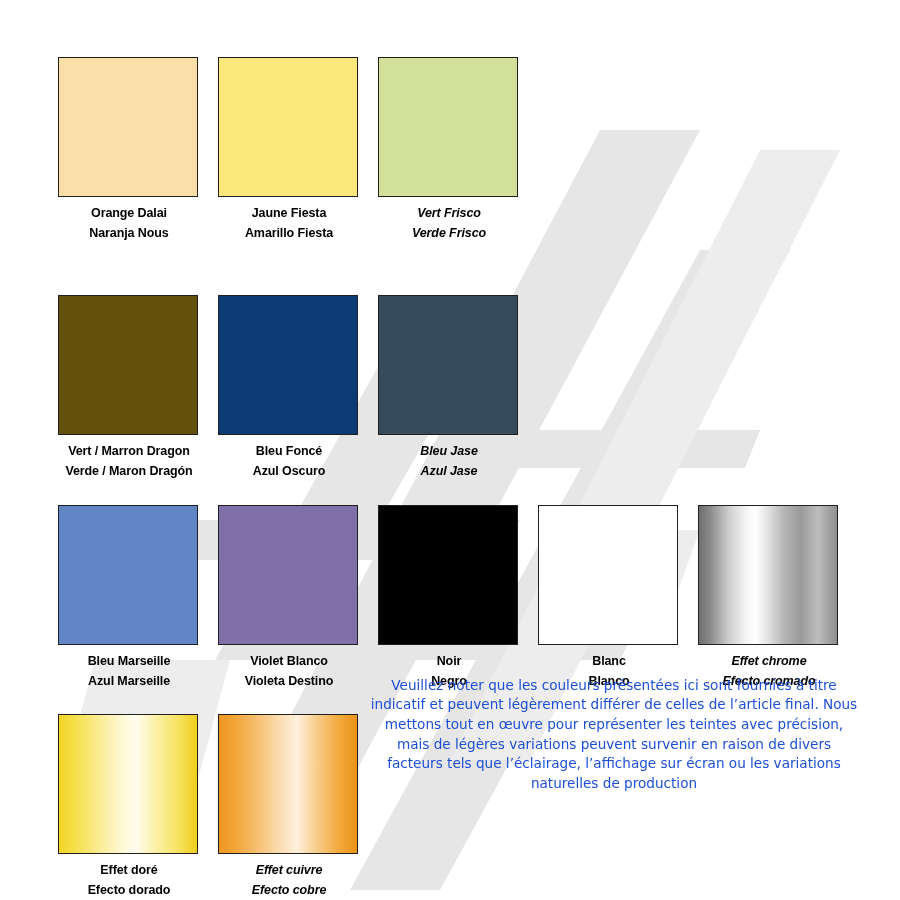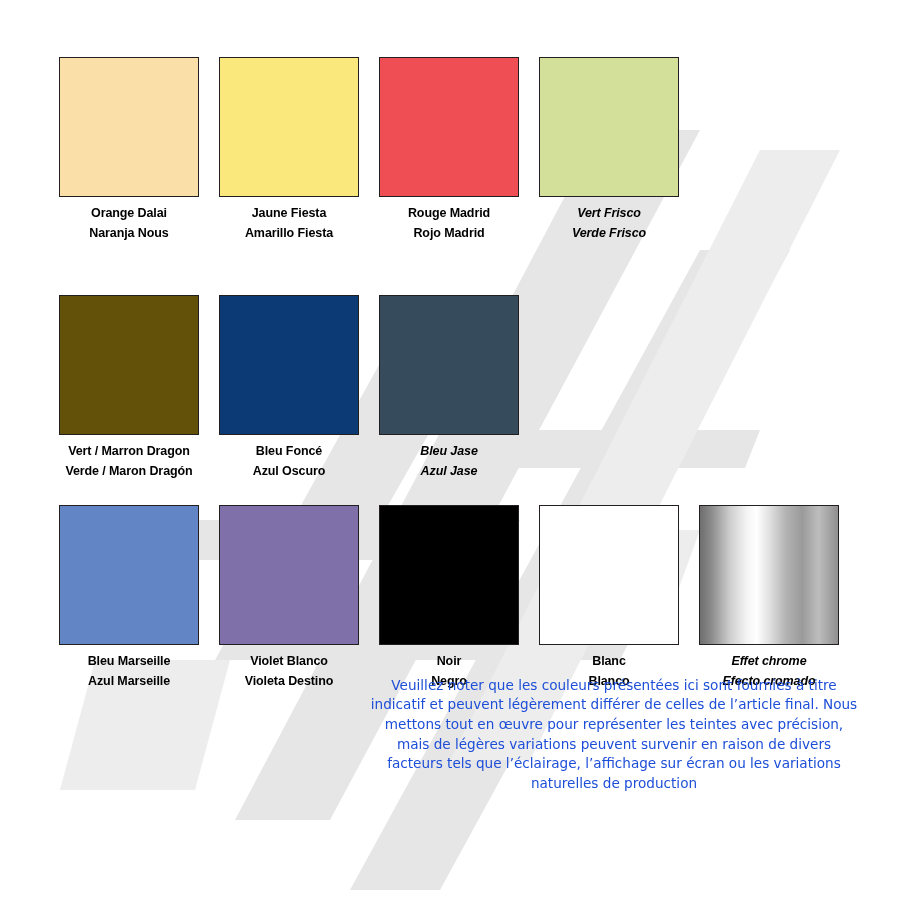--- a/index.html
+++ b/index.html
@@ -46,21 +46,20 @@
   .row {
     display: flex;
     flex-direction: row;
     align-items: flex-start;
   }
   .cell {
     width: 142px;
     margin-right: 18px;
     display: flex;
     flex-direction: column;
-    align-items: center;
   }
   .cell:last-child { margin-right: 0; font-style: italic; }
 
   .swatch {
     width: 140px;
     height: 140px;
     border: 1px solid #231f20;
     box-sizing: border-box;
     display: block;
   }
@@ -127,25 +126,20 @@
         <div class="swatch" style="background: rgb(250, 223, 168);"></div>
         <div class="label-fr">Orange Dalai</div>
         <div class="label-es">Naranja Nous</div>
       </div>
       <div class="cell">
         <div class="swatch" style="background: rgb(250, 232, 125);"></div>
         <div class="label-fr">Jaune Fiesta</div>
         <div class="label-es">Amarillo Fiesta</div>
       </div>
       <div class="cell">
-        <div class="swatch" style="background: rgb(240, 78, 85);"></div>
-        <div class="label-fr">Rouge Madrid</div>
-        <div class="label-es">Rojo Madrid</div>
-      </div>
-      <div class="cell">
         <div class="swatch" style="background: rgb(210, 224, 153);"></div>
         <div class="label-fr">Vert Frisco</div>
         <div class="label-es">Verde Frisco</div>
       </div>
     </div>
 
     <div class="row-gap-1"></div>
 
     <div class="row row-2">
       <div class="cell">
@@ -190,18 +184,30 @@
       </div>
       <div class="cell">
         <div class="swatch" style="background: linear-gradient(to right, rgb(110, 110, 110) 0%, rgb(138, 138, 138) 8%, rgb(207, 207, 207) 22%, rgb(244, 244, 244) 34%, rgb(255, 255, 255) 41%, rgb(226, 226, 226) 50%, rgb(180, 180, 180) 62%, rgb(154, 154, 154) 74%, rgb(189, 189, 189) 86%, rgb(143, 143, 143) 100%);"></div>
         <div class="label-fr">Effet chrome</div>
         <div class="label-es">Efecto cromado</div>
       </div>
     </div>
 
     <div class="row-gap-3"></div>
 
+    <div class="row row-4">
+      <div class="cell">
+        <div class="swatch" style="background: linear-gradient(to right, rgb(242, 212, 35) 0%, rgb(246, 224, 78) 12%, rgb(250, 235, 143) 28%, rgb(253, 247, 210) 45%, rgb(255, 253, 240) 55%, rgb(251, 240, 168) 70%, rgb(247, 228, 103) 85%, rgb(240, 206, 28) 100%);"></div>
+        <div class="label-fr">Effet doré</div>
+        <div class="label-es">Efecto dorado</div>
+      </div>
+      <div class="cell">
+        <div class="swatch" style="background: linear-gradient(to right, rgb(239, 150, 32) 0%, rgb(243, 165, 58) 12%, rgb(246, 191, 116) 28%, rgb(250, 223, 180) 45%, rgb(253, 240, 222) 56%, rgb(248, 207, 145) 70%, rgb(243, 171, 65) 86%, rgb(235, 148, 21) 100%);"></div>
+        <div class="label-fr">Effet cuivre</div>
+        <div class="label-es">Efecto cobre</div>
+      </div>
+    </div>
 
   </div>
 
   <p class="disclaimer">Veuillez noter que les couleurs présentées ici sont fournies à titre indicatif et peuvent légèrement différer de celles de l’article final. Nous mettons tout en œuvre pour représenter les teintes avec précision, mais de légères variations peuvent survenir en raison de divers facteurs tels que l’éclairage, l’affichage sur écran ou les variations naturelles de production</p>
 
 </div>
 
 </body></html>

